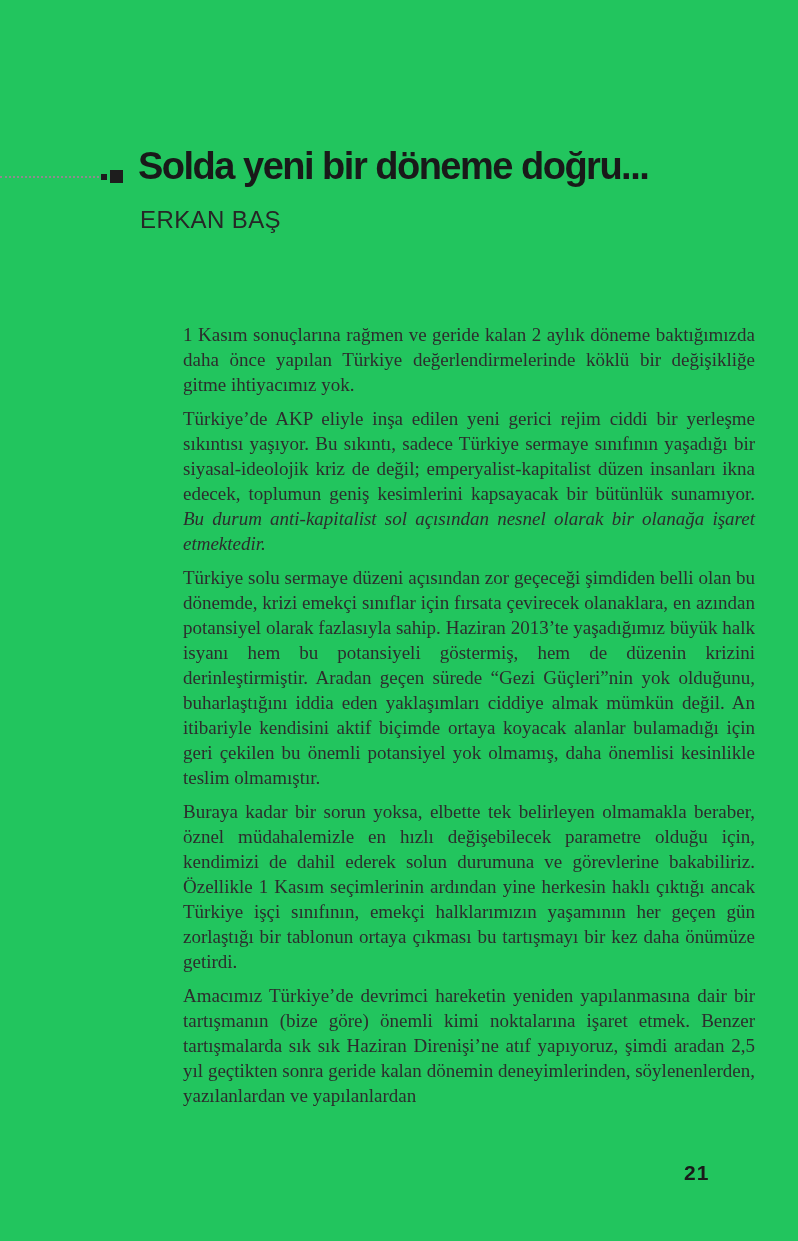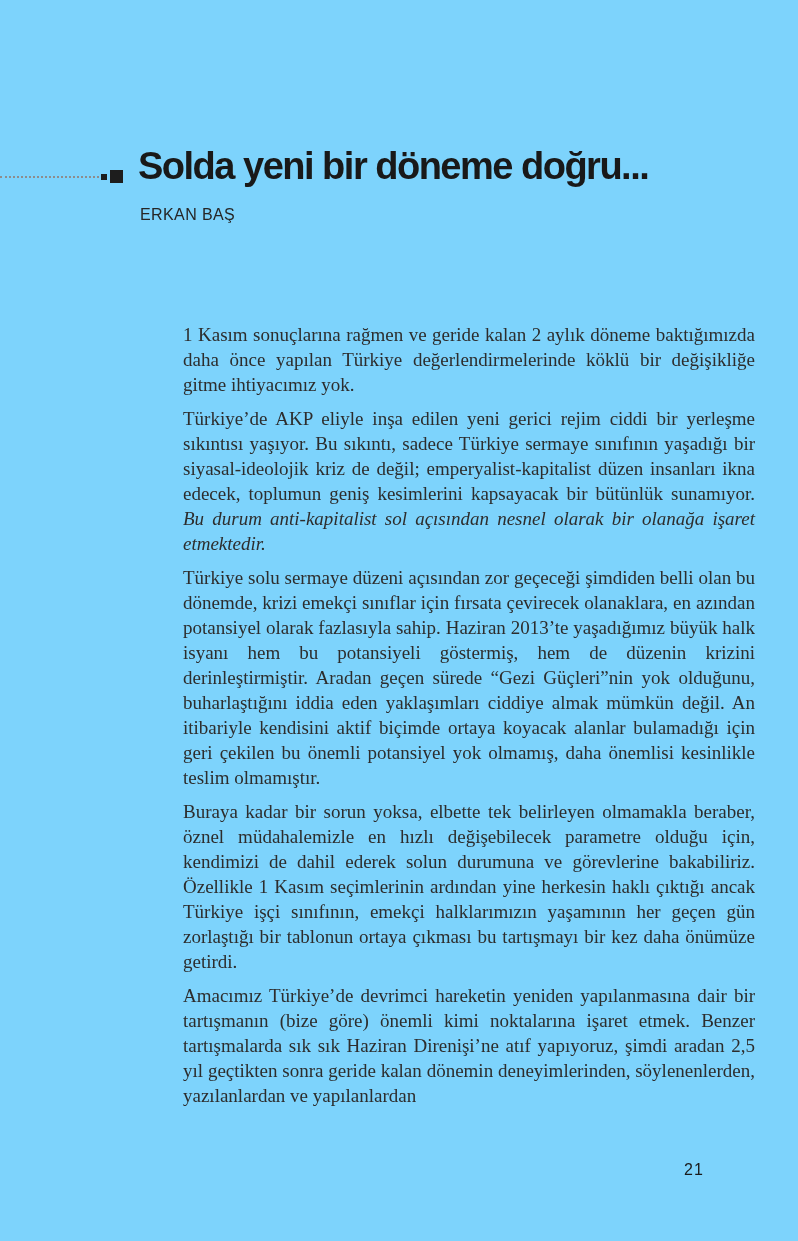--- a/index.html
+++ b/index.html
@@ -1,52 +1,52 @@
 <!DOCTYPE html>
 <html lang="tr"><head>
 <meta charset="utf-8">
 <style>
   html, body { margin: 0; padding: 0; background: #e8e8e8; }
   .page {
     position: relative;
     width: 798px;
     height: 1241px;
-    background: #7dd3fc;
+    background: #22c55e;
     overflow: hidden;
     font-family: "Liberation Serif", serif;
   }
   
   .ornament { position: absolute; left: 0; top: 169px; width: 125px; height: 16px; }
   .dotline  { position: absolute; left: 0; top: 7px; width: 99px; height: 0; border-top: 2px dotted #8d8d8d; }
   .sq-small { position: absolute; left: 101px; top: 5px; width: 6px; height: 6px; background: #1d1d1d; }
   .sq-large { position: absolute; left: 110px; top: 1px; width: 13px; height: 13px; background: #1d1d1d; }
 
   .title {
     position: absolute; left: 138px; top: 143px; margin: 0; width: 620px;
     font-family: "Liberation Sans", sans-serif;
     font-size: 38px; font-weight: bold; line-height: 1.25;
     letter-spacing: -1.5px; color: #191919; white-space: nowrap;
   }
   .author {
     position: absolute; left: 140px; top: 206px;
     font-family: "Liberation Sans", sans-serif;
-    font-size: 16px; font-weight: 400; letter-spacing: 0.4px; color: #262626;
+    font-size: 24px; font-weight: 400; letter-spacing: 0.4px; color: #262626;
   }
   .body-text {
     position: absolute; left: 140px; top: 322px; width: 572px;
     font-size: 19px; line-height: 25px; color: #2d2d2d;
     text-align: justify;
     margin-left: 43px;
   }
   .body-text p { margin: 0 0 9px 0; }
   .body-text em { font-style: italic; }
   .pageno {
     position: absolute; left: 684px; top: 1161px;
     font-family: "Liberation Sans", sans-serif;
-    font-size: 16px; font-weight: normal; letter-spacing: 1px; color: #1a1a1a;
+    font-size: 21px; font-weight: bold; letter-spacing: 1px; color: #1a1a1a;
   }
 </style>
 </head>
 <body>
 
 <div class="page">
 
   <div class="ornament">
     <div class="dotline"></div>
     <div class="sq-small"></div>

